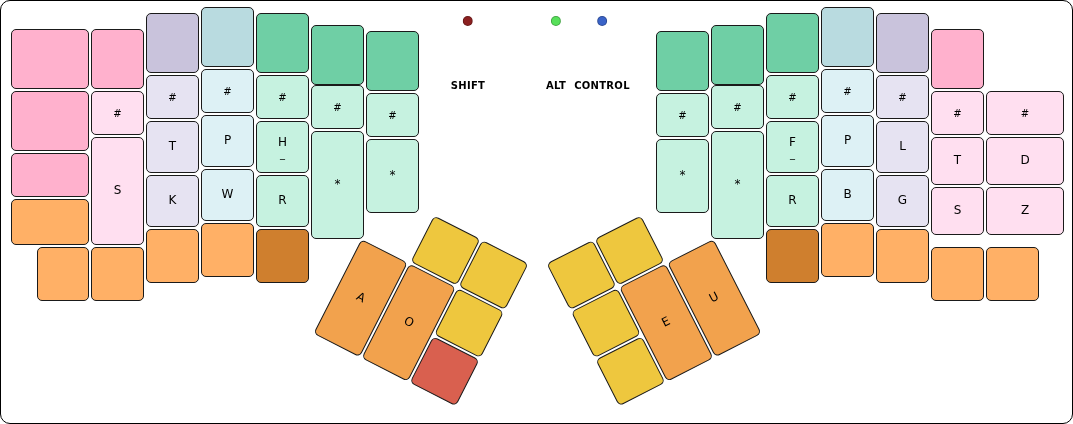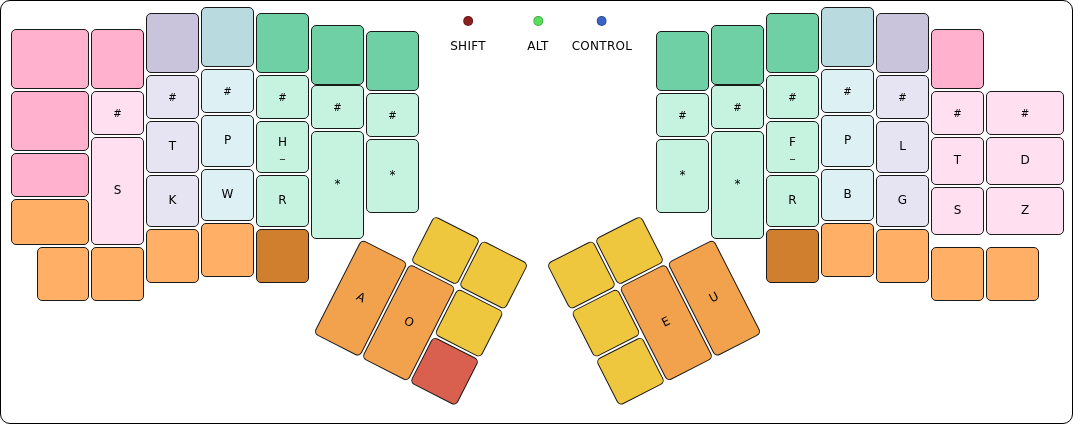--- a/index.html
+++ b/index.html
@@ -19,32 +19,32 @@
   .key-label { font-size:12px; line-height:1.1; }
   .key-label.small { font-size:10px; }
   .key-sub { font-size:10px; line-height:4px; height:6px; margin-top:2px; }
   .cluster { position:absolute; }
   .legend { position:absolute; left:0; top:0; width:100%; height:60px; }
   .legend-item {
     position:absolute; top:15px; transform:translateX(-50%);
     display:flex; flex-direction:column; align-items:center; gap:13px;
   }
   .dot { width:10px; height:10px; border-radius:50%; display:block; border:1px solid rgba(0,0,0,0.25); }
-  .legend-label { font-size:12px; font-weight:400; letter-spacing:0.3px; color:#000; white-space:nowrap; }
+  .legend-label { font-size:10px; font-weight:700; letter-spacing:0.3px; color:#000; white-space:nowrap;margin-top:41px; }
 </style>
 </head>
 <body>
 
 <div class="board">
   <div class="legend">
       <div class="legend-item" style="left: 467px;">
         <span class="dot" style="background: rgb(139, 32, 32);"></span>
         <span class="legend-label">SHIFT</span>
       </div>
-      <div class="legend-item" style="left: 537px; justify-content: flex-end;">
+      <div class="legend-item" style="left: 555px; justify-content: flex-end;">
         <span class="dot" style="background: rgb(87, 224, 90);"></span>
         <span class="legend-label">ALT</span>
       </div>
       <div class="legend-item" style="left: 601px;">
         <span class="dot" style="background: rgb(58, 99, 200);"></span>
         <span class="legend-label">CONTROL</span>
       </div>
     </div>
 <div class="key" style="left: 10px; top: 28px; width: 78px; height: 60px; background: rgb(255, 177, 205);"></div>
     <div class="key" style="left: 10px; top: 90px; width: 78px; height: 60px; background: rgb(255, 177, 205);"></div>

